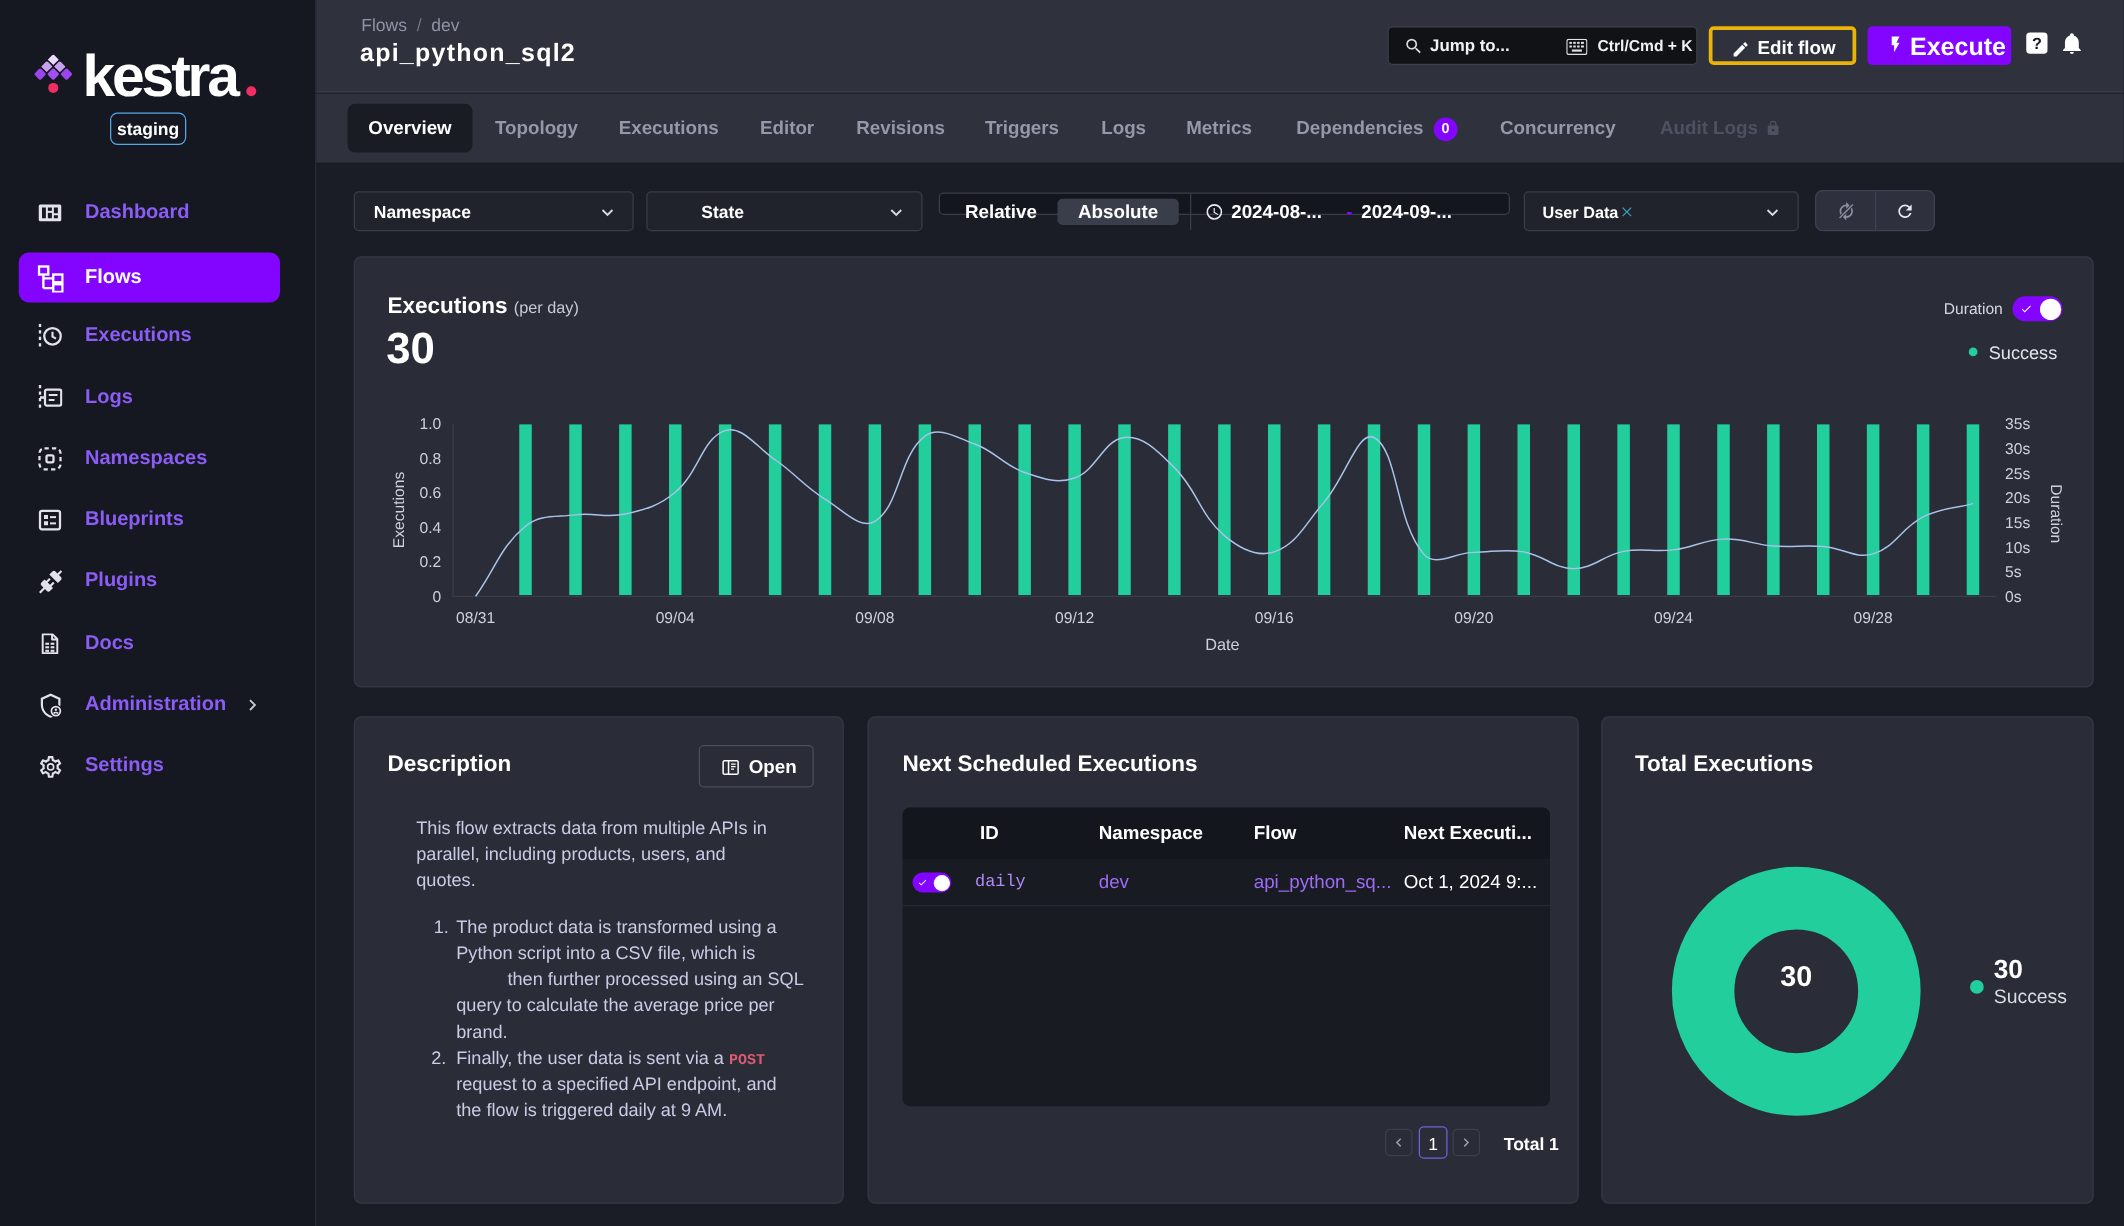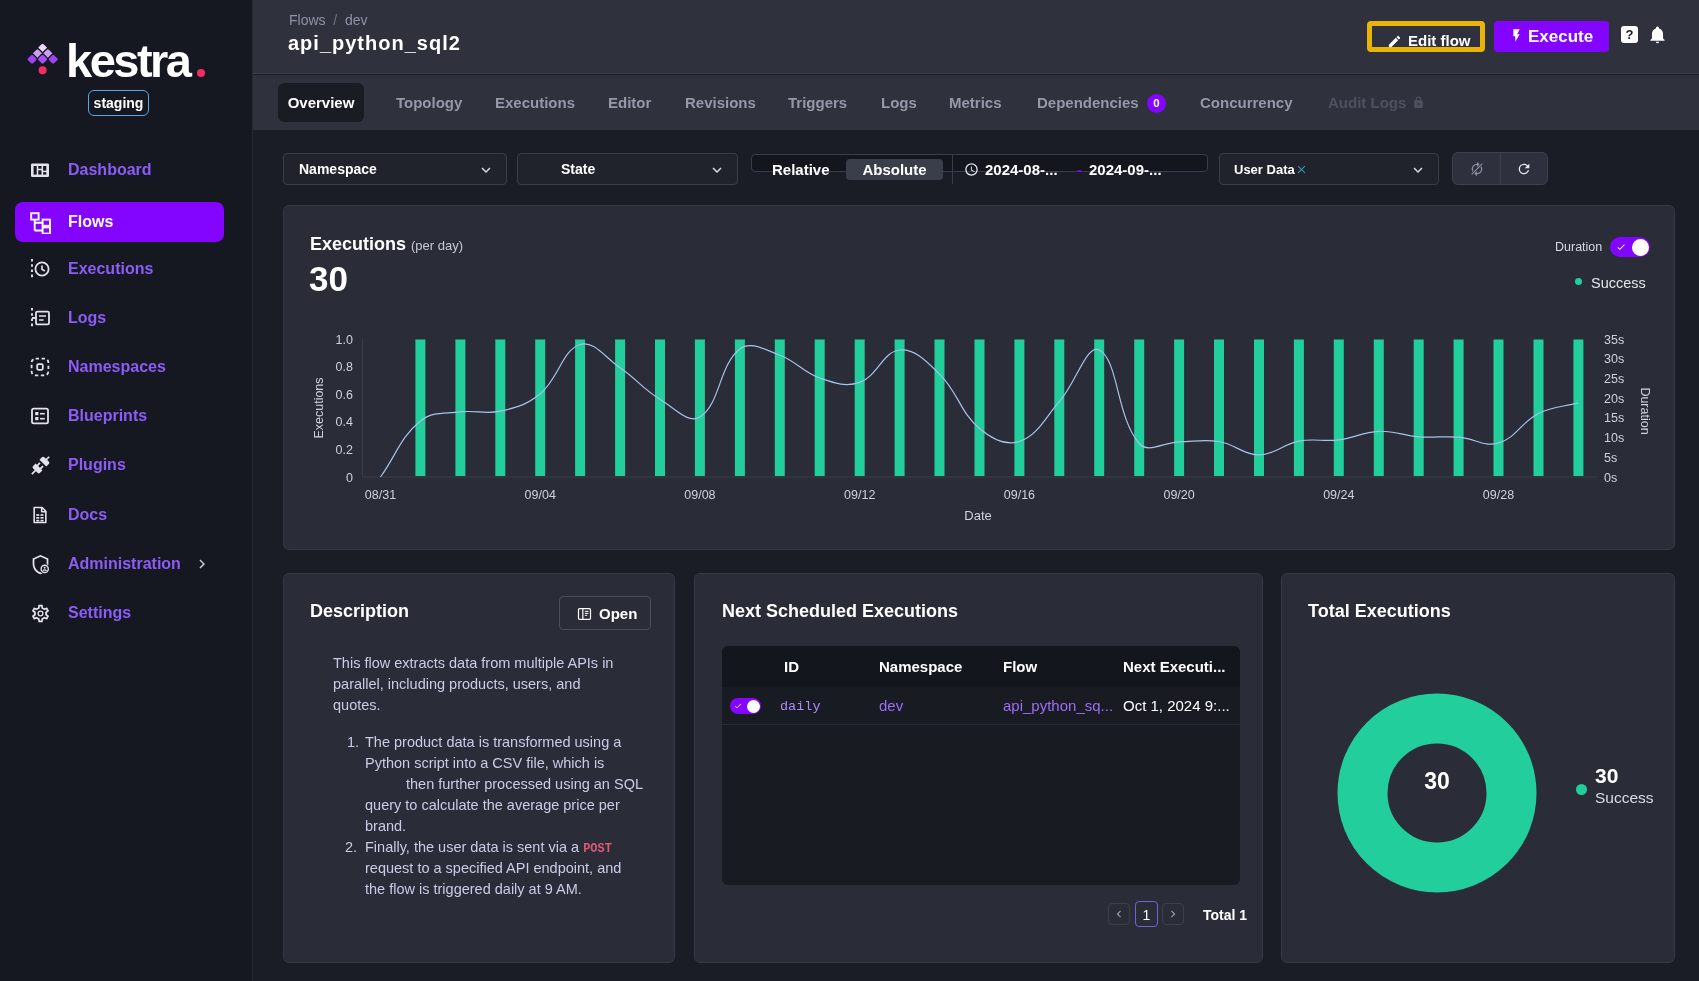--- a/index.html
+++ b/index.html
@@ -11,21 +11,21 @@
 #sidebar { position:absolute; left:0; top:0; width:253px; height:981px; background:#161821; border-right:1px solid #33364299; }
 .navitem { position:absolute; left:0; width:253px; height:40px; color:#8b5cf6; font-size:16px; font-weight:600; }
 .navitem .ico { position:absolute; left:30px; top:50%; transform:translateY(-50%); width:20px; height:20px; }
 .navitem .lbl { position:absolute; left:68px; top:50%; transform:translateY(-50%); white-space:nowrap; }
 #navactive { position:absolute; left:15px; top:202px; width:209px; height:40px; background:#8405ff; border-radius:8px; }
 
 
 #topbar { position:absolute; left:253px; top:0; width:1446px; height:74px; background:#2f313d; border-bottom:1px solid #3b3e4a; }
 #tabs { position:absolute; left:253px; top:75px; width:1446px; height:55px; background:#2f313d; }
 .tab { position:absolute; top:0; height:55px; line-height:55px; color:#9598a8; font-size:15px; font-weight:600; white-space:nowrap; }
-#tabactive { position:absolute; left:25px; top:8px; width:86px; height:39px; background:#1a1c24; border-radius:6px; color:#fff; font-size:15px; font-weight:700; text-align:center; line-height:39px; }
+#tabactive { position:absolute; left:25px; top:8px; width:100px; height:39px; background:#1a1c24; border-radius:6px; color:#fff; font-size:15px; font-weight:700; text-align:center; line-height:39px; }
 
 .btn { position:absolute; border-radius:4px; font-weight:700; color:#fff; }
 
 
 .fbox { position:absolute; top:153px; height:32px; background:#20222c; border:1px solid #3a3d49; border-radius:4px; color:#fff; font-size:14px; font-weight:700; }
 
 
 .card { position:absolute; background:#2a2d38; border:1px solid #343846; border-radius:6px; }
 .cardtitle { position:absolute; color:#fff; font-size:18px; font-weight:700; }
 
@@ -147,29 +147,50 @@
         <span class="ico"><svg width="21" height="21" viewBox="0 0 24 24">
             <path fill="#e2e3ea" d="M12,8.5A3.5,3.5 0 0,1 15.5,12A3.5,3.5 0 0,1 12,15.5A3.5,3.5 0 0,1 8.5,12A3.5,3.5 0 0,1 12,8.5M12,10A2,2 0 0,0 10,12A2,2 0 0,0 12,14A2,2 0 0,0 14,12A2,2 0 0,0 12,10M10,22C9.75,22 9.54,21.82 9.5,21.58L9.13,18.93C8.5,18.68 7.96,18.34 7.44,17.94L4.95,18.95C4.73,19.03 4.46,18.95 4.34,18.73L2.34,15.27C2.21,15.05 2.27,14.78 2.46,14.63L4.57,12.97L4.5,12L4.57,11L2.46,9.37C2.27,9.22 2.21,8.95 2.34,8.73L4.34,5.27C4.46,5.05 4.73,4.96 4.95,5.05L7.44,6.05C7.96,5.66 8.5,5.32 9.13,5.07L9.5,2.42C9.54,2.18 9.75,2 10,2H14C14.25,2 14.46,2.18 14.5,2.42L14.87,5.07C15.5,5.32 16.04,5.66 16.56,6.05L19.05,5.05C19.27,4.96 19.54,5.05 19.66,5.27L21.66,8.73C21.78,8.95 21.73,9.22 21.54,9.37L19.43,11L19.5,12L19.43,12.97L21.54,14.63C21.73,14.78 21.78,15.05 21.66,15.27L19.66,18.73C19.54,18.95 19.27,19.03 19.05,18.95L16.56,17.94C16.04,18.34 15.5,18.68 14.87,18.93L14.5,21.58C14.46,21.82 14.25,22 14,22H10M11.25,4L10.88,6.61C9.68,6.86 8.62,7.5 7.85,8.39L5.44,7.35L4.69,8.65L6.8,10.2C6.4,11.37 6.4,12.64 6.8,13.8L4.68,15.36L5.43,16.66L7.86,15.62C8.63,16.5 9.68,17.14 10.87,17.38L11.24,20H12.76L13.13,17.39C14.32,17.14 15.37,16.5 16.14,15.62L18.57,16.66L19.32,15.36L17.2,13.81C17.6,12.64 17.6,11.37 17.2,10.2L19.31,8.65L18.56,7.35L16.15,8.39C15.38,7.5 14.32,6.86 13.12,6.62L12.75,4H11.25Z"></path>
           </svg></span>
         <span class="lbl">Settings</span>
       </div>
   </div>
   <div id="topbar">
     <div class="abs" style="left:36px;top:12px;color:#8e93a5;font-size:14px;">Flows&nbsp; <span style="color:#6f7485">/</span> &nbsp;dev</div>
     <div class="abs" style="left:35px;top:32px;color:#fff;font-size:20px;font-weight:700;letter-spacing:1px;">api_python_sql2</div>
 
-
-    <div class="btn" style="left:1114px;top:21px;width:118px;height:31px;border:5px solid #eab308;font-size:15px;">
+    <div class="abs" style="left:857px;top:21px;width:248px;height:31px;background:#101216;border:1px solid #3c4049;border-radius:4px;">
+      <svg class="abs" style="left:12px;top:7px" width="16" height="16" viewBox="0 0 24 24">
+          <path fill="#d7d9e0" d="M9.5,3A6.5,6.5 0 0,1 16,9.5C16,11.11 15.41,12.59 14.44,13.73L14.71,14H15.5L20.5,19L19,20.5L14,15.5V14.71L13.73,14.44C12.59,15.41 11.11,16 9.5,16A6.5,6.5 0 0,1 3,9.5A6.5,6.5 0 0,1 9.5,3M9.5,5C7,5 5,7 5,9.5C5,12 7,14 9.5,14C12,14 14,12 14,9.5C14,7 12,5 9.5,5Z"></path>
+        </svg>
+      <span class="abs" style="left:33px;top:7px;color:#f0f1f5;font-size:13.5px;font-weight:700;">Jump to...</span>
+      <svg class="abs" style="left:142px;top:9px" width="17" height="13" viewBox="0 0 17 13">
+          <rect x="0.5" y="0.5" width="16" height="12" rx="1.5" fill="none" stroke="#e2e3ea"></rect>
+          <g fill="#e2e3ea">
+            <rect x="2.5" y="2.5" width="2" height="1.6"></rect>
+            <rect x="5.6" y="2.5" width="2" height="1.6"></rect>
+            <rect x="8.7" y="2.5" width="2" height="1.6"></rect>
+            <rect x="11.8" y="2.5" width="2.3" height="1.6"></rect>
+            <rect x="2.5" y="5.4" width="2" height="1.6"></rect>
+            <rect x="5.6" y="5.4" width="2" height="1.6"></rect>
+            <rect x="8.7" y="5.4" width="2" height="1.6"></rect>
+            <rect x="11.8" y="5.4" width="2.3" height="1.6"></rect>
+            <rect x="4.5" y="8.6" width="8" height="1.7"></rect>
+          </g>
+        </svg>
+      <span class="abs" style="left:167px;top:8px;color:#f0f1f5;font-size:12.5px;font-weight:700;">Ctrl/Cmd + K</span>
+    </div>
+
+    <div class="btn" style="left:1114px;top:21px;width:118px;height:31px;border:3px solid #eab308;font-size:15px;">
       <svg class="abs" style="left:15px;top:7.5px" width="15" height="15" viewBox="0 0 24 24">
           <path fill="#fff" d="M20.71,7.04C21.1,6.65 21.1,6 20.71,5.63L18.37,3.29C18,2.9 17.35,2.9 16.96,3.29L15.12,5.12L18.87,8.87M3,17.25V21H6.75L17.81,9.93L14.06,6.18L3,17.25Z"></path>
         </svg>
       <span class="abs" style="left:36px;top:6px;">Edit flow</span>
     </div>
 
-    <div class="btn" style="left:1241px;top:21px;width:115px;height:31px;background:#8405ff;font-size:17px;">
+    <div class="btn" style="left:1241px;top:21px;width:115px;height:31px;background:#8405ff;font-size:20px;">
       <svg class="abs" style="left:15px;top:7px" width="15" height="15" viewBox="0 0 24 24">
           <path fill="#fff" d="M7,2V13H10V22L17,10H13L17,2H7Z"></path>
         </svg>
       <span class="abs" style="left:34px;top:6px;">Execute</span>
     </div>
     <div class="abs" style="left:1368px;top:26px;width:17px;height:17px;background:#fff;border-radius:3px;color:#161821;font-size:13px;font-weight:700;text-align:center;line-height:17px;">?</div>
     <svg class="abs" style="left:1395px;top:25px" width="19" height="19" viewBox="0 0 24 24">
         <path fill="#fff" d="M21,19V20H3V19L5,17V11C5,7.9 7.03,5.17 10,4.29C10,4.19 10,4.1 10,4A2,2 0 0,1 12,2A2,2 0 0,1 14,4C14,4.1 14,4.19 14,4.29C16.97,5.17 19,7.9 19,11V17L21,19M14,21A2,2 0 0,1 12,23A2,2 0 0,1 10,21"></path>
       </svg>
   </div>

